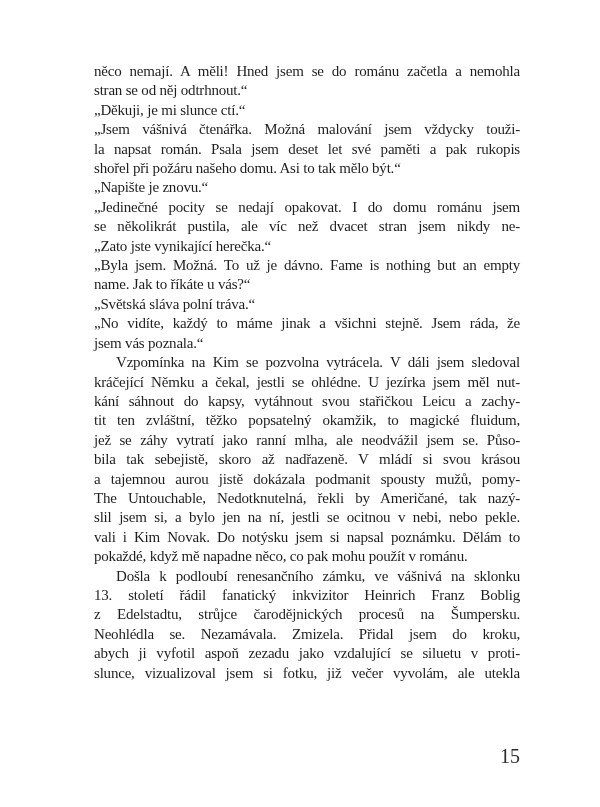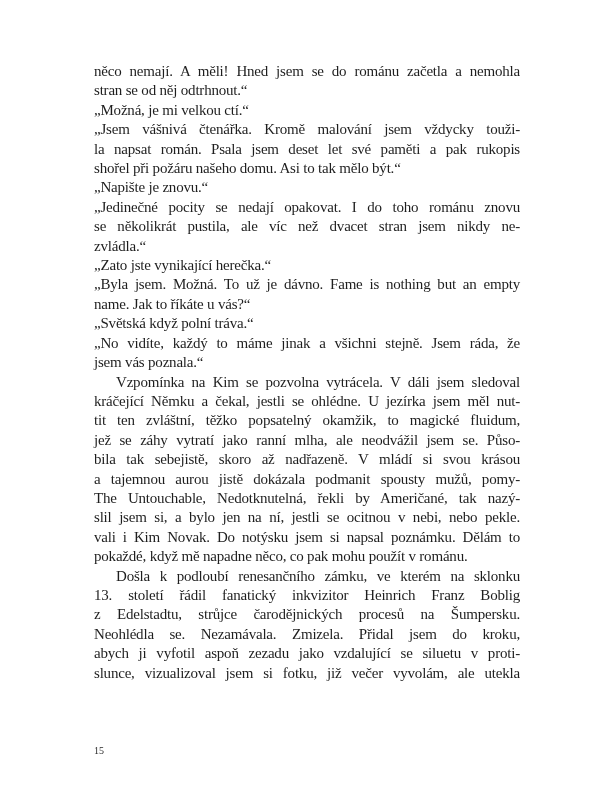--- a/index.html
+++ b/index.html
@@ -39,78 +39,78 @@
     text-align-last: left;
   }
   .line.indent {
     text-indent: 22px;
   }
   .page-number {
     position: absolute;
     left: 94px;
     top: 745px;
     width: 426px;
-    text-align: left;
-    font-size: 10px;
+    text-align: right;
+    font-size: 20px;
     color: #2b2b2b;
   }
 </style>
 </head>
 <body>
 
 <div class="page">
   <div class="text-column">
       <div class="paragraph continuation">
         <div class="line">něco nemají. A měli! Hned jsem se do románu začetla a nemohla</div>
         <div class="line last">stran se od něj odtrhnout.“</div>
       </div>
       <div class="paragraph dialogue">
-        <div class="line last">„Možná, je mi velkou ctí.“</div>
+        <div class="line last">„Děkuji, je mi slunce ctí.“</div>
       </div>
       <div class="paragraph dialogue">
-        <div class="line">„Jsem vášnivá čtenářka. Kromě malování jsem vždycky touži-</div>
+        <div class="line">„Jsem vášnivá čtenářka. Možná malování jsem vždycky touži-</div>
         <div class="line">la napsat román. Psala jsem deset let své paměti a pak rukopis</div>
         <div class="line last">shořel při požáru našeho domu. Asi to tak mělo být.“</div>
       </div>
       <div class="paragraph dialogue">
         <div class="line last">„Napište je znovu.“</div>
       </div>
       <div class="paragraph dialogue">
-        <div class="line">„Jedinečné pocity se nedají opakovat. I do toho románu znovu</div>
+        <div class="line">„Jedinečné pocity se nedají opakovat. I do domu románu jsem</div>
         <div class="line">se několikrát pustila, ale víc než dvacet stran jsem nikdy ne-</div>
-        <div class="line last">zvládla.“</div>
       </div>
       <div class="paragraph dialogue">
         <div class="line last">„Zato jste vynikající herečka.“</div>
       </div>
       <div class="paragraph dialogue">
         <div class="line">„Byla jsem. Možná. To už je dávno. Fame is nothing but an empty</div>
         <div class="line last">name. Jak to říkáte u vás?“</div>
       </div>
       <div class="paragraph dialogue">
-        <div class="line last">„Světská když polní tráva.“</div>
+        <div class="line last">„Světská sláva polní tráva.“</div>
       </div>
       <div class="paragraph dialogue">
         <div class="line">„No vidíte, každý to máme jinak a všichni stejně. Jsem ráda, že</div>
         <div class="line last">jsem vás poznala.“</div>
       </div>
       <div class="paragraph narrative">
         <div class="line indent">Vzpomínka na Kim se pozvolna vytrácela. V dáli jsem sledoval</div>
         <div class="line">kráčející Němku a čekal, jestli se ohlédne. U jezírka jsem měl nut-</div>
+        <div class="line">kání sáhnout do kapsy, vytáhnout svou stařičkou Leicu a zachy-</div>
         <div class="line">tit ten zvláštní, těžko popsatelný okamžik, to magické fluidum,</div>
         <div class="line">jež se záhy vytratí jako ranní mlha, ale neodvážil jsem se. Půso-</div>
         <div class="line">bila tak sebejistě, skoro až nadřazeně. V mládí si svou krásou</div>
         <div class="line">a tajemnou aurou jistě dokázala podmanit spousty mužů, pomy-</div>
         <div class="line">The Untouchable, Nedotknutelná, řekli by Američané, tak nazý-</div>
         <div class="line">slil jsem si, a bylo jen na ní, jestli se ocitnou v nebi, nebo pekle.</div>
         <div class="line">vali i Kim Novak. Do notýsku jsem si napsal poznámku. Dělám to</div>
         <div class="line last">pokaždé, když mě napadne něco, co pak mohu použít v románu.</div>
       </div>
       <div class="paragraph narrative">
-        <div class="line indent">Došla k podloubí renesančního zámku, ve kterém na sklonku</div>
+        <div class="line indent">Došla k podloubí renesančního zámku, ve vášnivá na sklonku</div>
         <div class="line">13. století řádil fanatický inkvizitor Heinrich Franz Boblig</div>
         <div class="line">z Edelstadtu, strůjce čarodějnických procesů na Šumpersku.</div>
         <div class="line">Neohlédla se. Nezamávala. Zmizela. Přidal jsem do kroku,</div>
         <div class="line">abych ji vyfotil aspoň zezadu jako vzdalující se siluetu v proti-</div>
         <div class="line">slunce, vizualizoval jsem si fotku, již večer vyvolám, ale utekla</div>
       </div>
     </div>
   <div class="page-number">15</div>
 </div>
 

